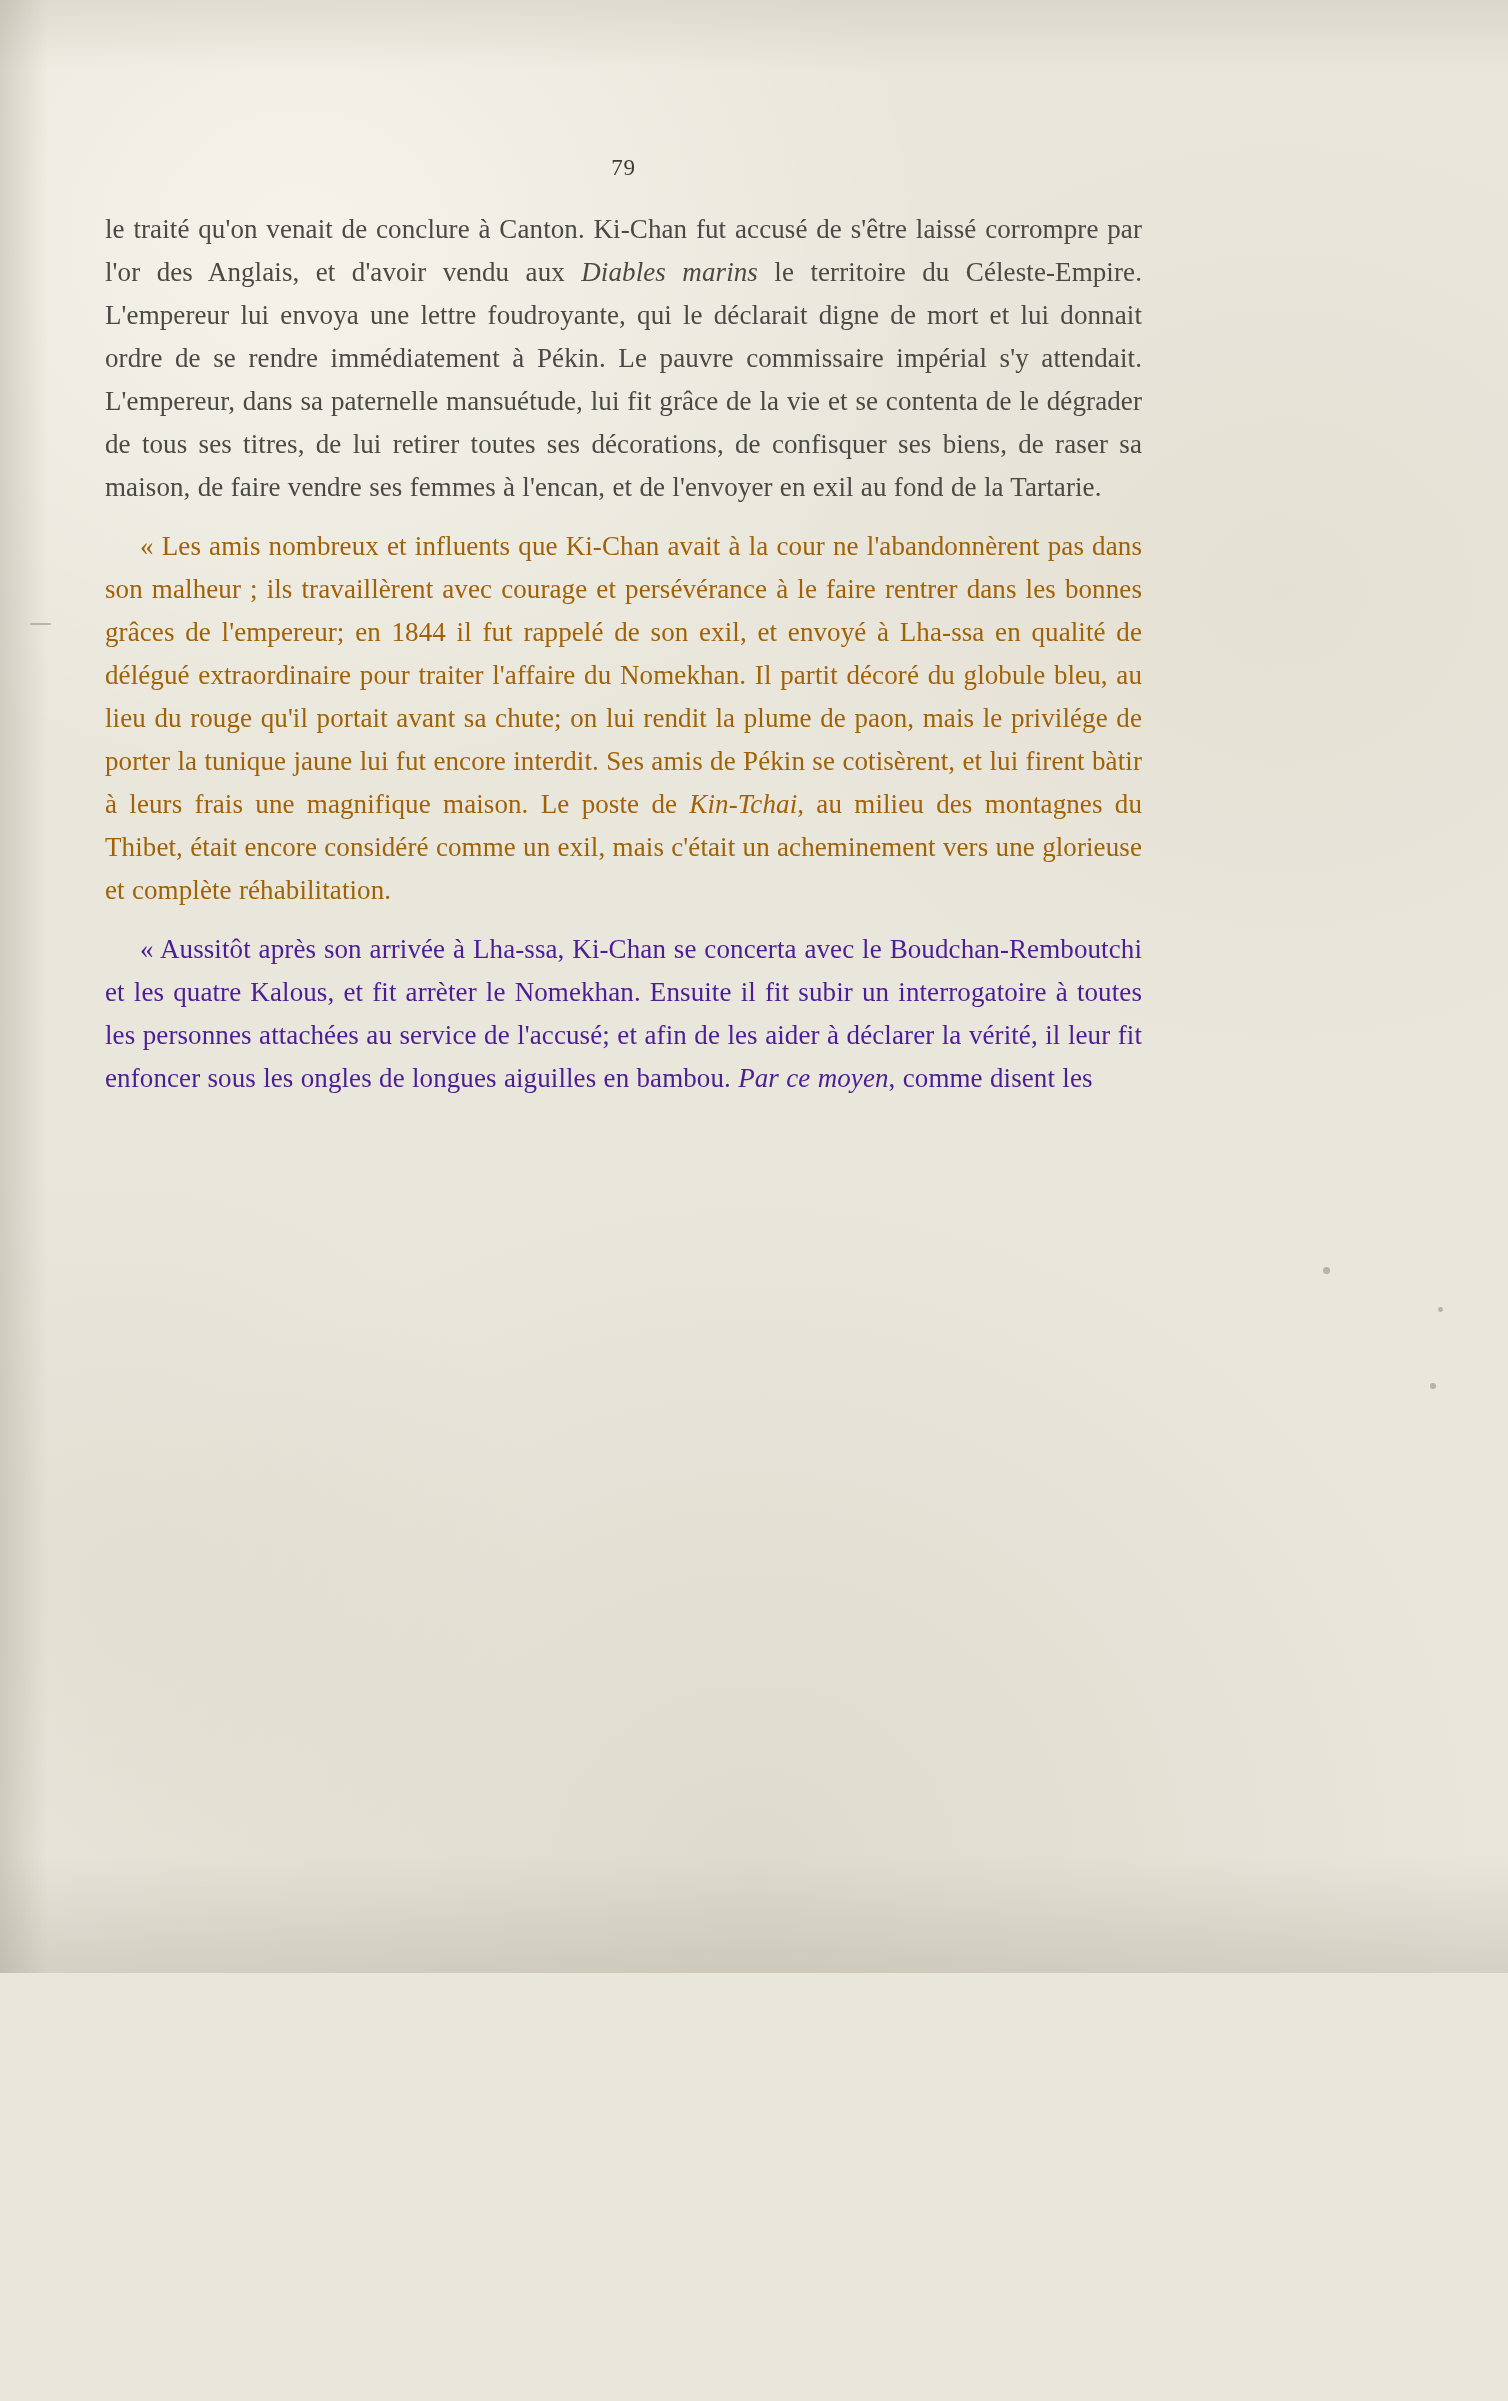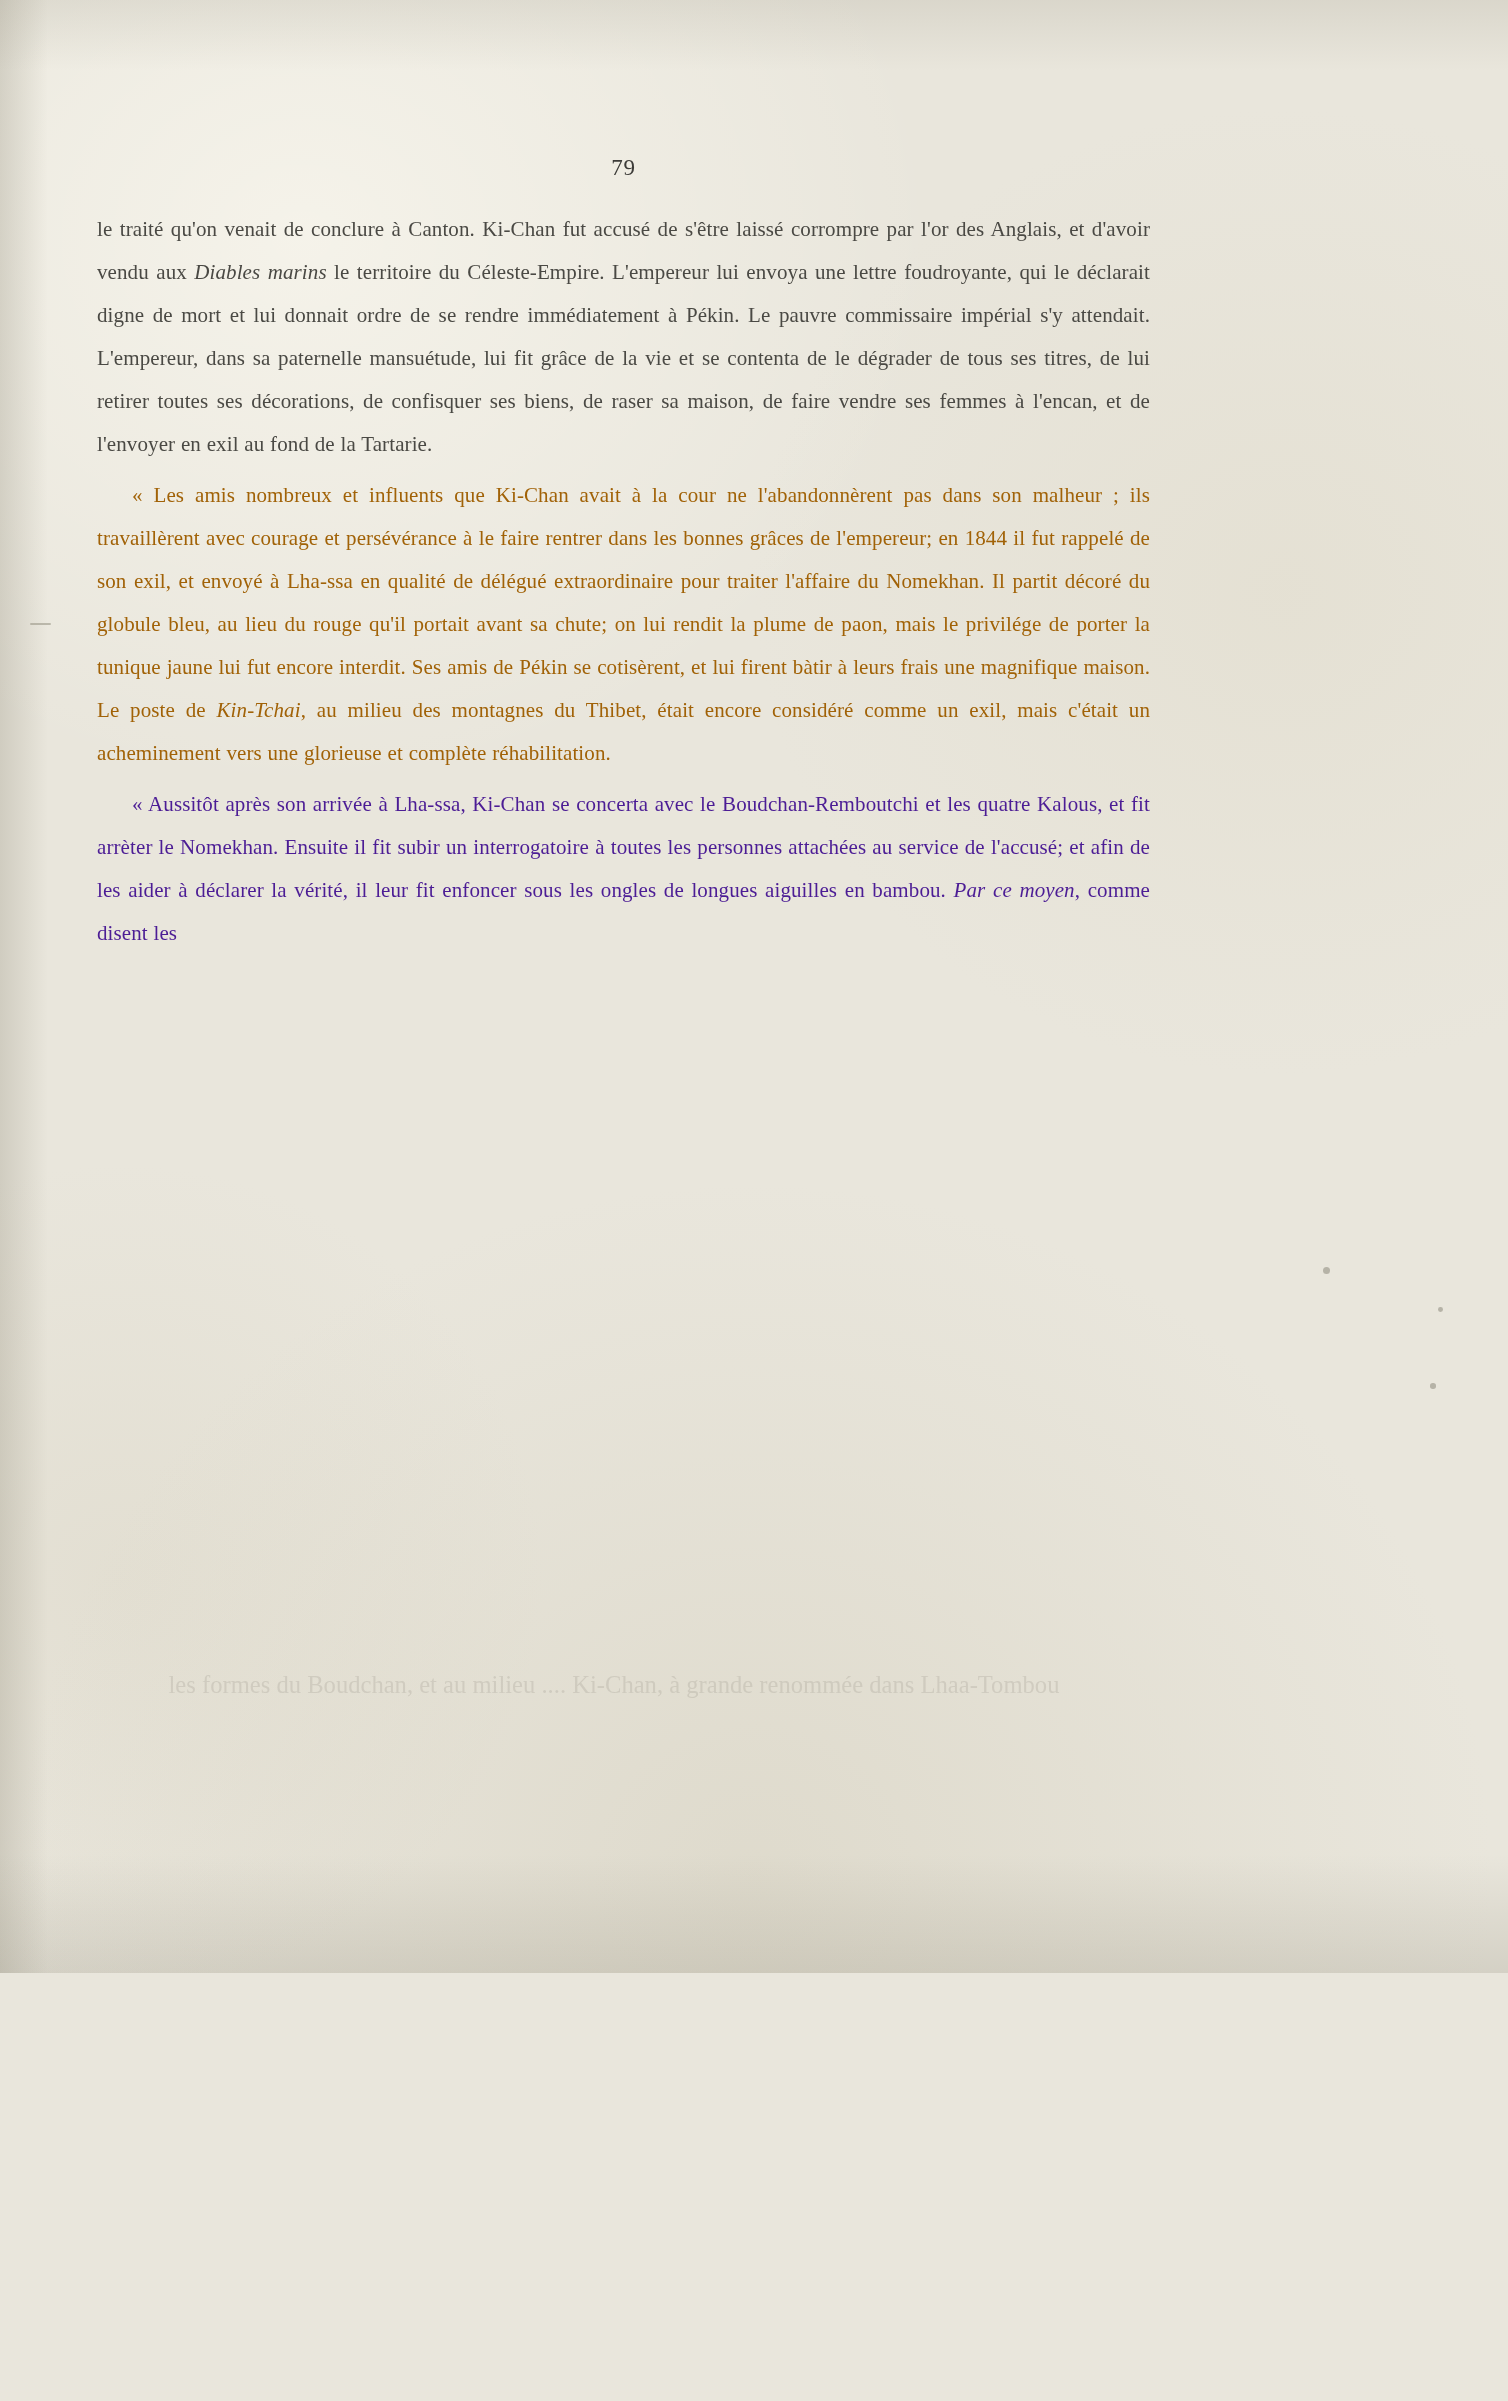--- a/index.html
+++ b/index.html
@@ -40,22 +40,22 @@
   }
   .folio {
     text-align: center;
     font-size: 23px;
     letter-spacing: 0.8px;
     color: #3c3b38;
     margin: 0 0 27px 0;
     font-family: "Liberation Serif", serif;
   }
   p.para {
-    margin: 8px;
-    font-size: 21px;
+    margin: 16px;
+    font-size: 27px;
     line-height: 43px;
     text-align: justify;
     color: #43423e;
     letter-spacing: 0.1px;
     word-spacing: 0.4px;
   }
   p.para.indent {
     text-indent: 35px;
   }
   .it {
@@ -119,21 +119,20 @@
   <div class="paper-texture"></div>
 
   <div class="text-block">
     <div class="folio">79</div>
 
     <p class="para p1"><span>le traité qu'on venait de conclure à Canton. Ki-Chan fut accusé de s'être laissé corrompre par l'or des Anglais, et d'avoir vendu aux </span><span class="it">Diables marins</span><span> le territoire du Céleste-Empire. L'empereur lui envoya une lettre foudroyante, qui le déclarait digne de mort et lui donnait ordre de se rendre immédiatement à Pékin. Le pauvre commissaire impérial s'y attendait. L'empereur, dans sa paternelle mansuétude, lui fit grâce de la vie et se contenta de le dégrader de tous ses titres, de lui retirer toutes ses décorations, de confisquer ses biens, de raser sa maison, de faire vendre ses femmes à l'encan, et de l'envoyer en exil au fond de la Tartarie.</span></p>
     <p class="para p2 indent"><span>« Les amis nombreux et influents que Ki-Chan avait à la cour ne l'abandonnèrent pas dans son malheur ; ils travaillèrent avec courage et persévérance à le faire rentrer dans les bonnes grâces de l'empereur; en 1844 il fut rappelé de son exil, et envoyé à Lha-ssa en qualité de délégué extraordinaire pour traiter l'affaire du Nomekhan. Il partit décoré du globule bleu, au lieu du rouge qu'il portait avant sa chute; on lui rendit la plume de paon, mais le privilége de porter la tunique jaune lui fut encore interdit. Ses amis de Pékin se cotisèrent, et lui firent bàtir à leurs frais une magnifique maison. Le poste de </span><span class="it">Kin-Tchai</span><span>, au milieu des montagnes du Thibet, était encore considéré comme un exil, mais c'était un acheminement vers une glorieuse et complète réhabilitation.</span></p>
     <p class="para p3 indent"><span>« Aussitôt après son arrivée à Lha-ssa, Ki-Chan se concerta avec le Boudchan-Remboutchi et les quatre Kalous, et fit arrèter le Nomekhan. Ensuite il fit subir un interrogatoire à toutes les personnes attachées au service de l'accusé; et afin de les aider à déclarer la vérité, il leur fit enfoncer sous les ongles de longues aiguilles en bambou. </span><span class="it">Par ce moyen</span><span>, comme disent les</span></p>
   </div>
 
-  <div class="showthrough">les formes du Boudchan, et au milieu .... Ki-Chan, à grande renommée dans Lhaa-Tombou</div>
 
   <div class="mark-dash" style="left:30px; top:623px;"></div>
   <div class="mark" style="left:1323px; top:1267px; width:7.1px; height:7.1px;"></div>
   <div class="mark" style="left:1430px; top:1383px; width:5.5px; height:5.5px;"></div>
   <div class="mark" style="left:1438px; top:1307px; width:4.8px; height:4.8px;"></div>
 
   <div class="edge-shadow-left"></div>
   <div class="edge-shadow-top"></div>
   <div class="edge-shadow-bottom"></div>
 </div>

